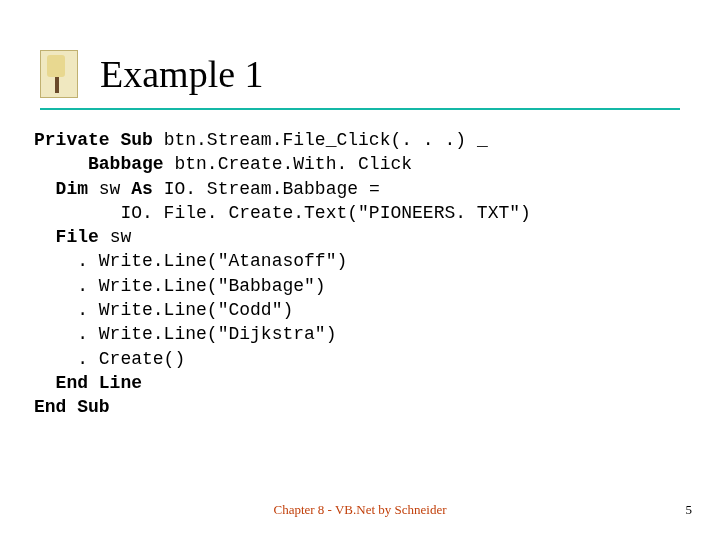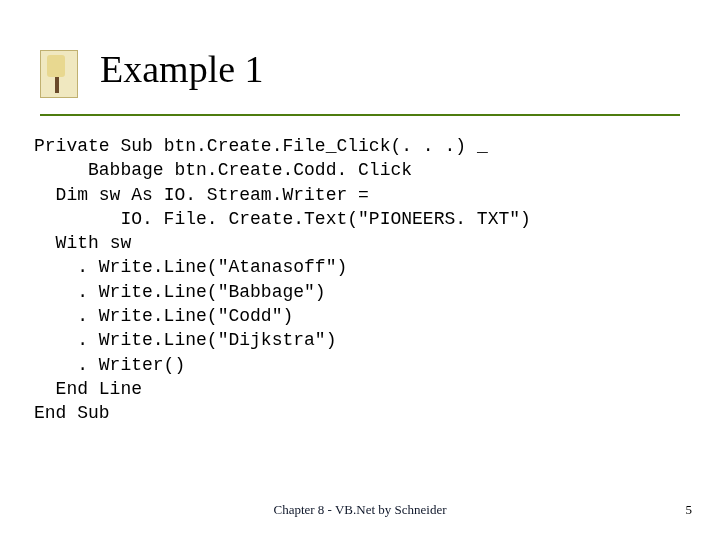--- a/index.html
+++ b/index.html
@@ -12,23 +12,23 @@
     overflow: hidden;
   }
   .slide {
     width: 100%;
     height: 100%;
     position: relative;
     padding: 50px 40px 0 40px;
   }
   .header {
     display: flex;
-    align-items: flex-start;
-    border-bottom: 2px solid #4d7c0f;
-    padding-bottom: 16px;
+    align-items: center;
+    border-bottom: 2px solid #14b8a6;
+    padding-bottom: 10px;
     margin-bottom: 18px;
   }
   .logo {
     width: 38px;
     height: 48px;
     background: #f0e8c0;
     border: 1px solid #c0b070;
     margin-right: 22px;
     position: relative;
     flex-shrink: 0;
@@ -56,57 +56,57 @@
     line-height: 1;
   }
   .code-block {
     font-family: "Courier New", monospace;
     font-size: 18px;
     line-height: 1.35;
     color: #000;
     white-space: pre;
     margin-left: -6px;
   }
-  .kw { font-weight: normal; }
+  .kw { font-weight: bold; }
   .footer {
     position: absolute;
     bottom: 22px;
     left: 0;
     width: 100%;
     text-align: center;
     font-size: 13px;
     font-family: "Times New Roman", serif;
-    color: #0f172a;
+    color: #c2410c;
   }
   .page-num {
     position: absolute;
     bottom: 22px;
     right: 28px;
     font-size: 13px;
     font-family: "Times New Roman", serif;
     color: #000;
   }
 </style>
 </head>
 <body>
 
 <div class="slide">
   <div class="header">
     <div class="logo"></div>
     <div class="title">Example 1</div>
   </div>
 
-  <div class="code-block"><span class="kw">Private Sub</span><span> btn.Create.File_Click(. . .) _</span>
-     <span class="kw">Babbage</span><span> btn.Create.Codd. Click</span>
-  <span class="kw">Dim</span><span> sw </span><span class="kw">As</span><span> IO. Stream.Writer =</span>
+  <div class="code-block"><span class="kw">Private Sub</span><span> btn.Stream.File_Click(. . .) _</span>
+     <span class="kw">Babbage</span><span> btn.Create.With. Click</span>
+  <span class="kw">Dim</span><span> sw </span><span class="kw">As</span><span> IO. Stream.Babbage =</span>
 <span>        IO. File. Create.Text("PIONEERS. TXT")</span>
-  <span class="kw">With</span><span> sw</span>
+  <span class="kw">File</span><span> sw</span>
 <span>    . Write.Line("Atanasoff")</span>
 <span>    . Write.Line("Babbage")</span>
 <span>    . Write.Line("Codd")</span>
 <span>    . Write.Line("Dijkstra")</span>
-<span>    . Writer()</span>
+<span>    . Create()</span>
   <span class="kw">End Line</span>
 <span class="kw">End Sub</span></div>
 
   <div class="footer">Chapter 8 - VB.Net by Schneider</div>
   <div class="page-num">5</div>
 </div>
 
 </body></html>

